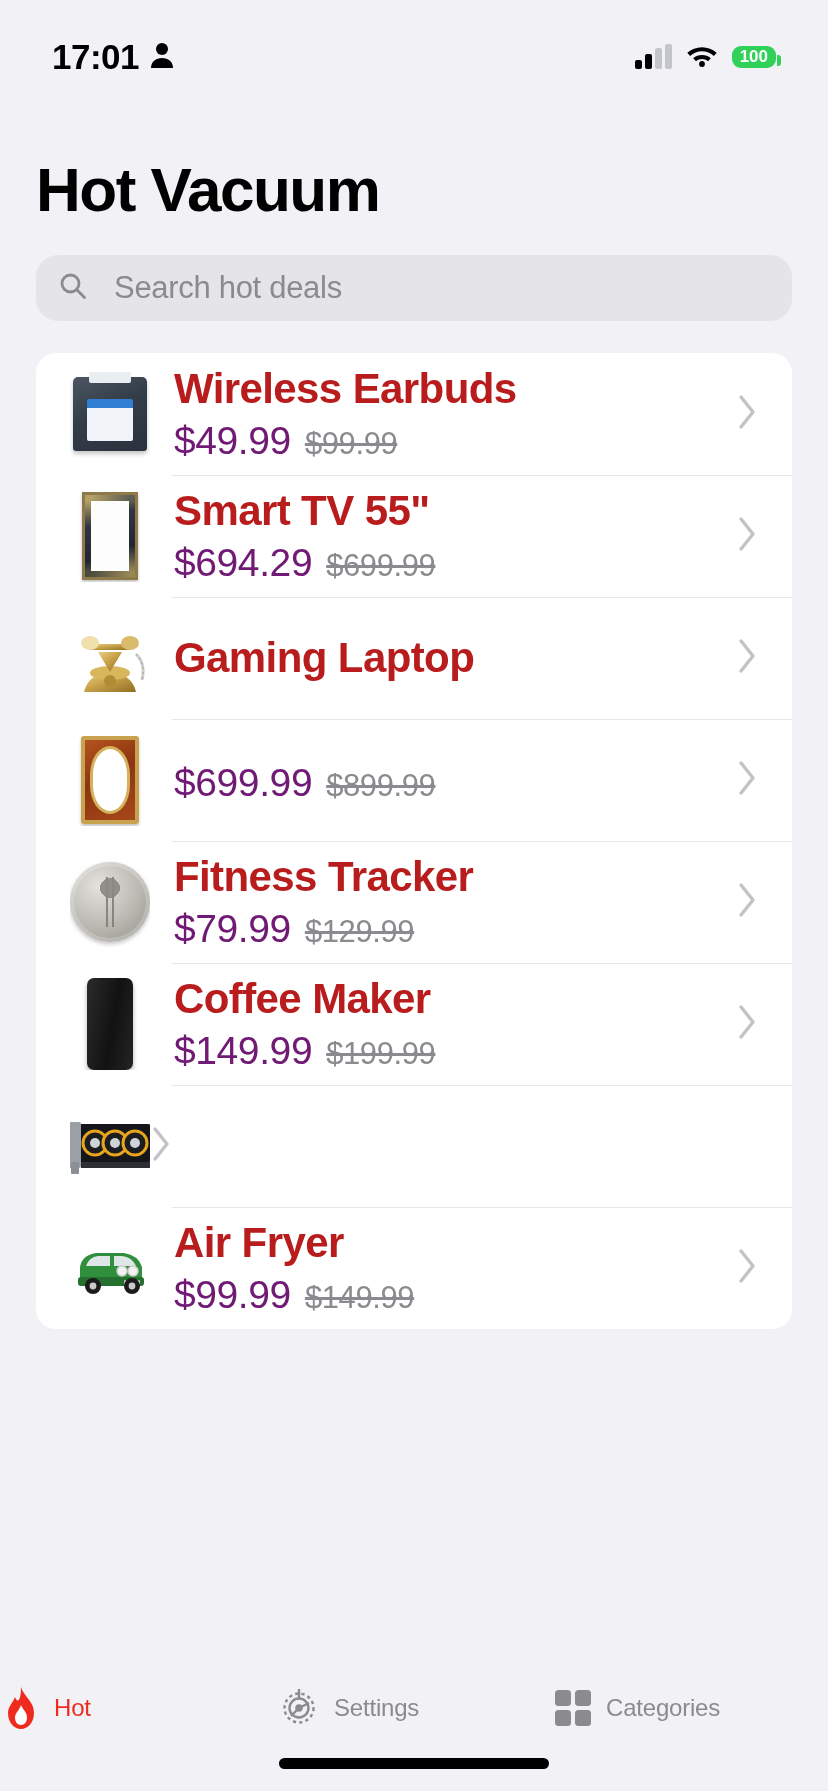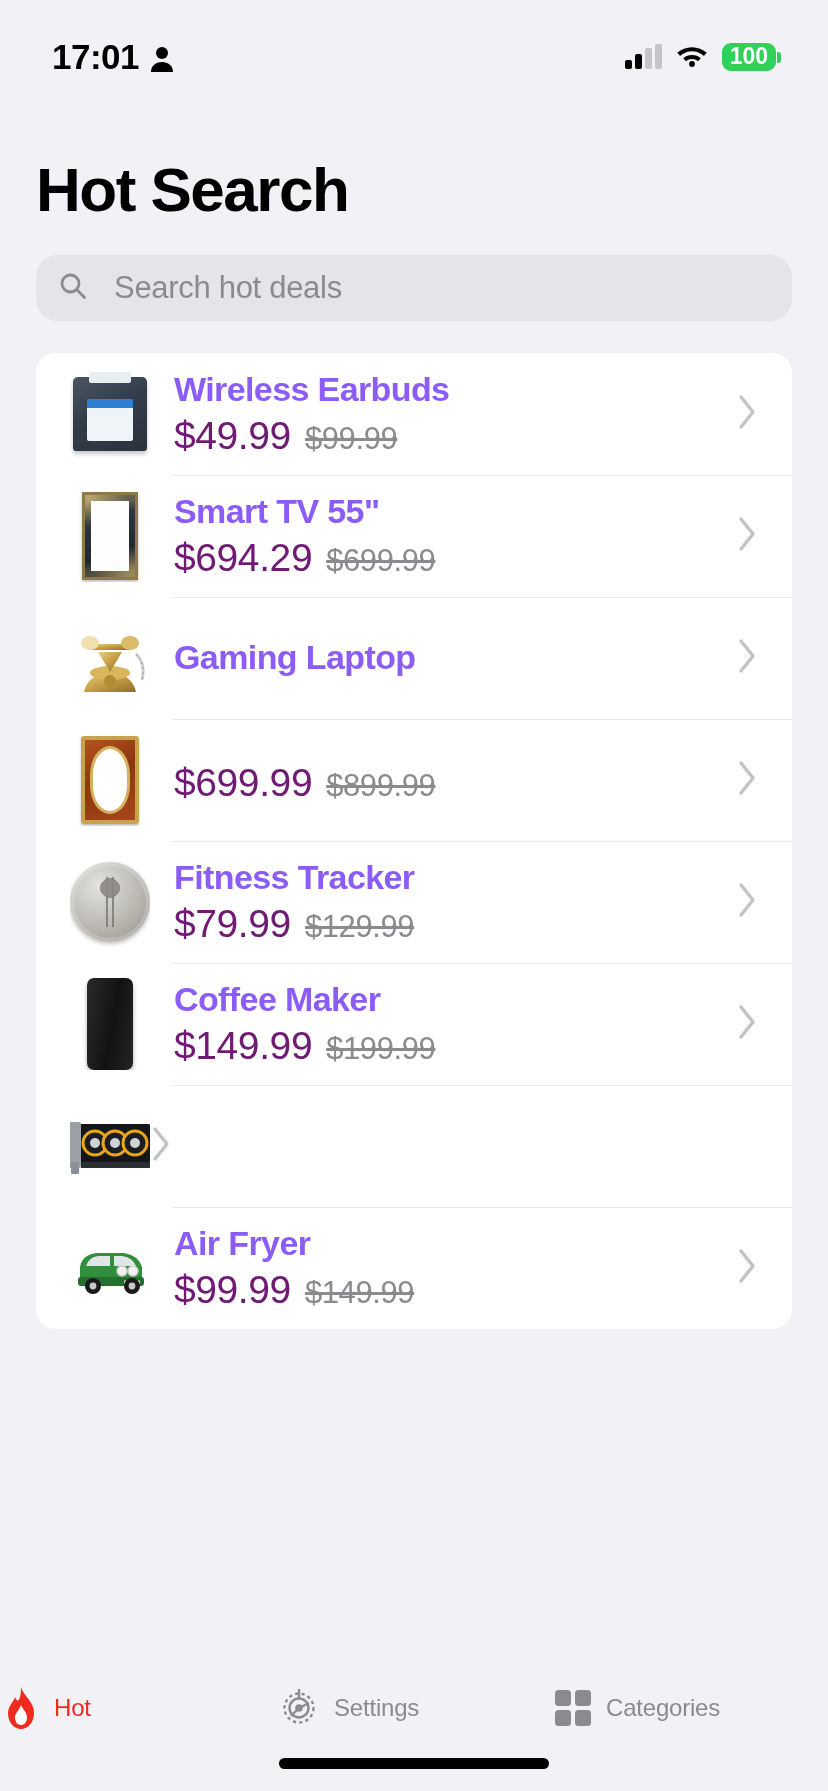--- a/index.html
+++ b/index.html
@@ -21,21 +21,21 @@
   .status-bar {
     height: 92px;
     padding: 0 52px;
     display: flex;
     align-items: center;
     justify-content: space-between;
     padding-top: 22px;
   }
   .status-left {
     display: flex;
-    align-items: flex-end;
+    align-items: center;
     gap: 11px;
   }
   .status-time {
     font-size: 35px;
     font-weight: bold;
     color: #000;
     letter-spacing: -0.5px;
   }
   .person-icon { display: block; }
   .status-right {
@@ -55,21 +55,21 @@
     background: #000;
     border-radius: 2px;
   }
   .signal-bars i:nth-child(1) { height: 9px; }
   .signal-bars i:nth-child(2) { height: 15px; }
   .signal-bars i:nth-child(3) { height: 21px; background: #c4c4cb; }
   .signal-bars i:nth-child(4) { height: 25px; background: #c4c4cb; }
   .battery-pill {
     background: #30d158;
     color: #fff;
-    font-size: 23px;
+    font-size: 17px;
     font-weight: bold;
     border-radius: 9px;
     padding: 2px 8px 3px 8px;
     line-height: 1;
     position: relative;
   }
   .battery-pill::after {
     content: "";
     position: absolute;
     right: -5px;
@@ -137,23 +137,23 @@
     align-items: center;
     justify-content: center;
     overflow: hidden;
   }
   .deal-info {
     flex: 1;
     padding-left: 24px;
     min-width: 0;
   }
   .deal-name {
-    font-size: 34px;
+    font-size: 42px;
     font-weight: bold;
-    color: #8b5cf6;
+    color: #b91c1c;
     letter-spacing: -0.6px;
     line-height: 1.15;
   }
   .price-row {
     display: flex;
     align-items: baseline;
     gap: 14px;
     margin-top: 5px;
   }
   .price-sale {
@@ -323,21 +323,21 @@
       <svg width="32" height="24" viewBox="0 0 32 24">
         <path d="M16 4.2c5.6 0 10.8 2.1 14.7 5.6l-2.8 3.1C24.6 9.9 20.4 8.2 16 8.2S7.4 9.9 4.1 12.9L1.3 9.8C5.2 6.3 10.4 4.2 16 4.2z" fill="#000"></path>
         <path d="M16 12c3.3 0 6.4 1.2 8.8 3.2l-2.8 3.1c-1.7-1.4-3.8-2.2-6-2.2s-4.3.8-6 2.2l-2.8-3.1C9.6 13.2 12.7 12 16 12z" fill="#000"></path>
         <circle cx="16" cy="21" r="2.9" fill="#000"></circle>
       </svg>
     </span>
     <span class="battery-pill">100</span>
   </div>
 </div>
 
-<h1 class="page-title">Hot Search</h1>
+<h1 class="page-title">Hot Vacuum</h1>
 
 <div class="search-wrap">
   <div class="search-box">
     <span>
       <svg width="30" height="30" viewBox="0 0 30 30">
           <circle cx="12.5" cy="12.5" r="8.5" fill="none" stroke="#8a8a8f" stroke-width="2.8"></circle>
           <line x1="18.8" y1="18.8" x2="26.5" y2="26.5" stroke="#8a8a8f" stroke-width="2.8" stroke-linecap="round"></line>
         </svg>
     </span>
     <span class="search-placeholder">Search hot deals</span>

